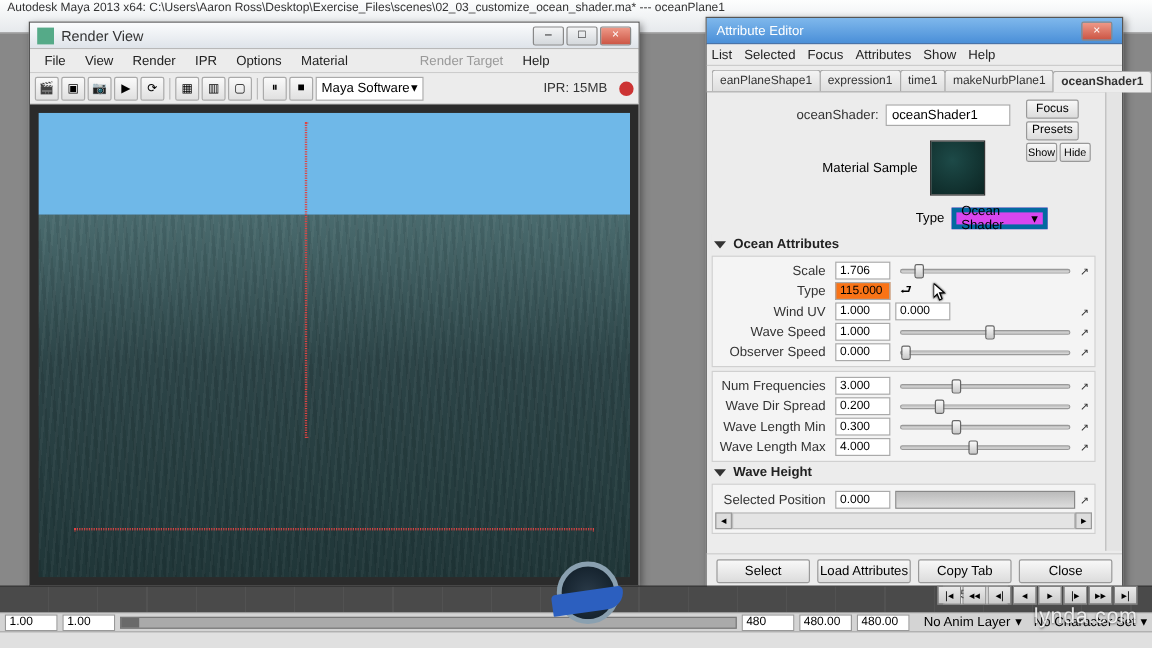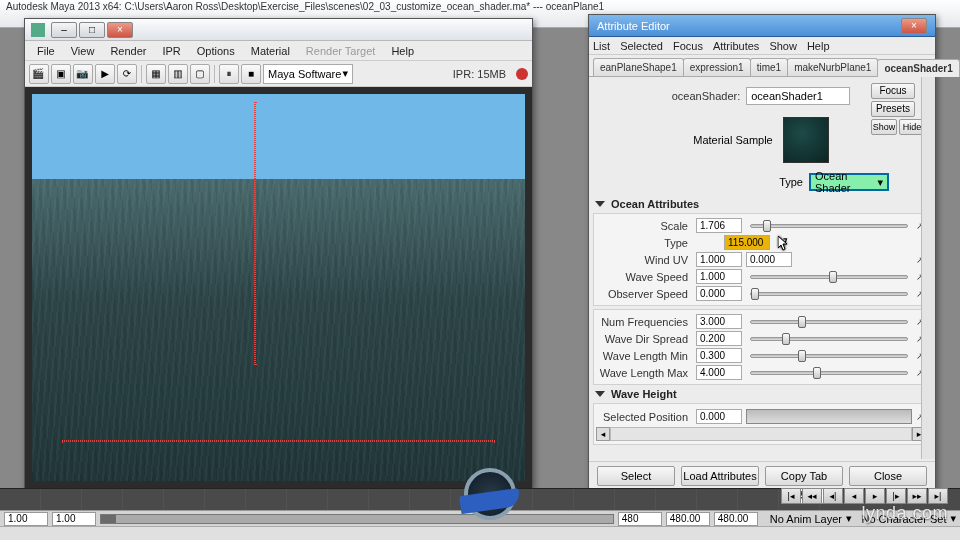--- a/index.html
+++ b/index.html
@@ -7,21 +7,21 @@
 .main-title { position: absolute; top: 0; left: 0; right: 0; height: 28px; background: linear-gradient(#fdfefe,#e6e9ec); padding: 1px 6px; font-size: 10px; color: #333; border-bottom: 1px solid #aaa; }
 .render-window { position: absolute; top: 18px; left: 24px; width: 509px; height: 471px; background: #ececec; border: 1px solid #555; box-shadow: 2px 2px 6px rgba(0,0,0,0.4); }
 .win-titlebar { height: 22px; background: linear-gradient(#fbfcfd,#dfe4ea); display: flex; align-items: center; padding: 0 6px; border-bottom: 1px solid #b8b8b8; }
 .win-icon { width: 14px; height: 14px; background: #5a8; margin-right: 6px; }
 .win-title { flex: 1; color: #333; font-size: 12px; }
 .win-btns { display: flex; gap: 2px; }
 .win-btn { width: 26px; height: 16px; background: linear-gradient(#f4f5f6,#d4d8dc); border: 1px solid #888; border-radius: 2px; font-size: 10px; text-align: center; line-height: 14px; }
 .win-btn.close { background: linear-gradient(#e98,#c54); color: #fff; }
 .menubar { height: 20px; display: flex; align-items: center; padding: 0 4px; background: #ececec; border-bottom: 1px solid #ccc; }
 .menu-item { padding: 2px 8px; color: #222; }
-.menu-item.dim { color: #999; }
+.menu-item.dim { color: #999; margin-left: 44px; }
 .toolbar { height: 26px; display: flex; align-items: center; padding: 0 4px; background: #ececec; border-bottom: 1px solid #ccc; gap: 2px; }
 .tb-btn { width: 20px; height: 20px; background: linear-gradient(#fafafa,#e0e0e0); border: 1px solid #aaa; border-radius: 2px; display: flex; align-items: center; justify-content: center; font-size: 10px; }
 .tb-sep { width: 1px; height: 18px; background: #bbb; margin: 0 2px; }
 .tb-select { height: 20px; border: 1px solid #aaa; background: #fff; padding: 0 4px; min-width: 90px; display: flex; align-items: center; justify-content: space-between; }
 .tb-spacer { flex: 1; }
 .ipr-label { color: #333; margin-right: 4px; }
 .rec-dot { width: 12px; height: 12px; background: #c33; border-radius: 50%; margin-left: 4px; }
 .render-area { position: absolute; top: 68px; left: 0; right: 0; bottom: 0; background: #2b2b2b; padding: 7px; }
 .render-img { width: 100%; height: 100%; position: relative; overflow: hidden; }
 .sky { position: absolute; top: 0; left: 0; right: 0; height: 22%; background: #6fb8e8; }
@@ -31,39 +31,39 @@
 .attr-window { position: absolute; top: 14px; right: 24px; width: 348px; height: 476px; background: #ececec; border: 1px solid #555; box-shadow: 2px 2px 6px rgba(0,0,0,0.4); }
 .ae-title { height: 22px; background: linear-gradient(#7fb8ec,#4a8fd8); color: #fff; display: flex; align-items: center; padding: 0 8px; font-size: 12px; border-bottom: 1px solid #2a5a98; }
 .ae-title .win-btns { margin-left: auto; }
 .ae-menu { height: 18px; display: flex; align-items: center; padding: 0 4px; background: #ececec; border-bottom: 1px solid #ccc; gap: 10px; }
 .ae-menu span { color: #222; }
 .tab-row { height: 22px; display: flex; align-items: flex-end; padding: 0 4px; background: #ececec; border-bottom: 1px solid #aaa; gap: 0; }
 .tab { padding: 3px 6px; background: linear-gradient(#f4f4f4,#dedede); border: 1px solid #aaa; border-bottom: none; font-size: 10px; color: #333; margin-right: -1px; border-radius: 3px 3px 0 0; }
 .tab.active { background: #ececec; font-weight: bold; position: relative; top: 1px; }
 .tab-arrows { margin-left: auto; display: flex; }
 .tab-arrow { width: 14px; height: 16px; border: 1px solid #aaa; background: #eee; text-align: center; line-height: 14px; font-size: 9px; }
-.ae-body { position: absolute; top: 62px; left: 0; right: 0; bottom: 30px; overflow: hidden; padding: 4px 6px 4px 4px; }
+.ae-body { position: absolute; top: 62px; left: 0; right: 0; bottom: 30px; overflow: hidden; padding: 4px 22px 4px 4px; }
 .shader-row { display: flex; align-items: center; justify-content: center; gap: 6px; padding: 6px 0; position: relative; }
 .shader-label { color: #333; }
 .shader-input { width: 104px; height: 18px; border: 1px solid #aaa; background: #fff; padding: 0 4px; }
 .side-btns { position: absolute; right: 4px; top: 2px; display: flex; flex-direction: column; gap: 2px; }
 .side-btn { width: 44px; height: 16px; background: linear-gradient(#f8f8f8,#dcdcdc); border: 1px solid #999; border-radius: 2px; font-size: 10px; text-align: center; line-height: 14px; }
 .side-btn-row { display:flex; gap:2px; }
 .side-btn-sm { width:26px; height:16px; background: linear-gradient(#f8f8f8,#dcdcdc); border: 1px solid #999; border-radius: 2px; font-size: 9px; text-align: center; line-height: 14px; }
 .mat-sample-row { display: flex; align-items: center; justify-content: center; gap: 10px; padding: 6px 0; }
 .mat-swatch { width: 46px; height: 46px; background: radial-gradient(circle at 40% 35%, #1d4a48, #0b2422); border: 1px solid #333; }
 .type-row { display: flex; align-items: center; justify-content: flex-end; gap: 6px; padding: 4px 40px 4px 0; }
-.type-select { width: 80px; height: 18px; border: 2px solid #0369a1; background: #86efac; padding: 0 4px; display: flex; align-items: center; justify-content: space-between; }
+.type-select { width: 80px; height: 18px; border: 4px solid #0369a1; background: #d946ef; padding: 0 4px; display: flex; align-items: center; justify-content: space-between; }
 .section-hdr { display: flex; align-items: center; font-weight: bold; color: #222; padding: 3px 2px; background: #ececec; }
 .tri { width: 0; height: 0; border-left: 5px solid transparent; border-right: 5px solid transparent; border-top: 6px solid #333; margin-right: 6px; }
 .attr-grid { border: 1px solid #d0d0d0; background: #f4f4f4; padding: 3px 2px; }
 .attr-row { display: flex; align-items: center; height: 17px; gap: 4px; }
 .attr-label { width: 96px; text-align: right; color: #333; padding-right: 4px; }
 .attr-input { width: 46px; height: 15px; border: 1px solid #aaa; background: #fff; padding: 0 3px; font-size: 10px; }
-.attr-input.keyed { background: #eab308; margin-left: 28px; }
+.attr-input.keyed { background: #f97316; }
 .attr-input2 { width: 46px; height: 15px; border: 1px solid #aaa; background: #fff; padding: 0 3px; font-size: 10px; }
 .slider { flex: 1; height: 4px; background: linear-gradient(#bbb,#ddd); border: 1px solid #999; border-radius: 2px; position: relative; margin: 0 4px; }
 .slider .thumb { position: absolute; top: -5px; width: 8px; height: 12px; background: linear-gradient(#fafafa,#c8c8c8); border: 1px solid #666; border-radius: 2px; }
 .slider.empty { background: transparent; border: none; }
 .link-icon { width: 10px; height: 10px; font-size: 9px; color: #333; }
 .ae-buttons { position: absolute; bottom: 0; left: 0; right: 0; height: 28px; display: flex; align-items: center; justify-content: flex-start; padding: 0 8px; border-top: 1px solid #ccc; background: #ececec; gap: 6px; }
 .ae-btn { height: 20px; flex: 1; background: linear-gradient(#f8f8f8,#dcdcdc); border: 1px solid #999; border-radius: 2px; text-align: center; line-height: 18px; }
 .scroll-v { position: absolute; right: 0; top: 62px; bottom: 30px; width: 14px; background: #e4e4e4; border-left: 1px solid #bbb; }
 .sel-pos-row { display:flex; align-items:center; gap:4px; padding:2px 0; }
 .sel-ramp { flex:1; height:15px; background: linear-gradient(#bbb,#ddd); border:1px solid #888; }
@@ -88,20 +88,21 @@
 .pb-btn { width:20px; height:16px; background:linear-gradient(#eaeaea,#cacaca); border:1px solid #888; font-size:9px; text-align:center; line-height:14px; }
 </style>
 </head>
 <body>
 
 <div class="main-title">Autodesk Maya 2013 x64: C:\Users\Aaron Ross\Desktop\Exercise_Files\scenes\02_03_customize_ocean_shader.ma*  ---  oceanPlane1</div>
 
 <div class="render-window">
   <div class="win-titlebar">
     <div class="win-icon"></div>
+    <div class="win-title">Render View</div>
     <div class="win-btns">
       <div class="win-btn">–</div>
       <div class="win-btn">□</div>
       <div class="win-btn close">×</div>
     </div>
   </div>
   <div class="menubar">
     <div class="menu-item">File</div>
     <div class="menu-item">View</div>
     <div class="menu-item">Render</div>

